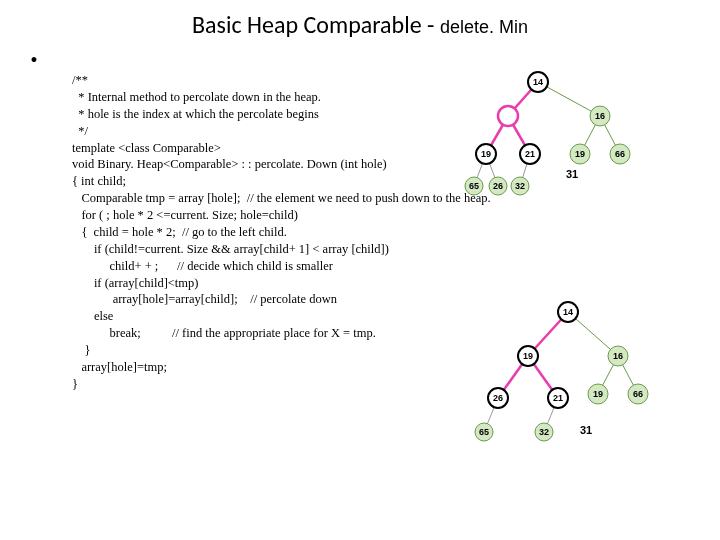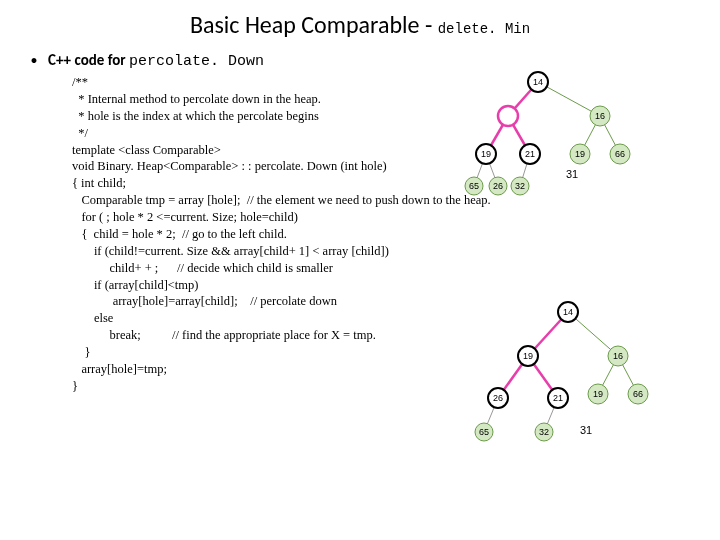--- a/index.html
+++ b/index.html
@@ -14,22 +14,22 @@
     box-sizing: border-box;
     position: relative;
   }
   .title {
     text-align: center;
     font-size: 24px;
     font-weight: 400;
     margin: 0 0 12px 0;
   }
   .title .mono {
-    font-family: Liberation Mono, monospace;
-    font-size: 14px;
+    font-family: Liberation Sans, sans-serif;
+    font-size: 18px;
   }
   .bullet-row {
     display: flex;
     align-items: baseline;
     margin: 0 0 4px 0;
   }
   .bullet {
     width: 28px;
     text-align: center;
     font-size: 14px;
@@ -48,43 +48,41 @@
     font-family: "Times New Roman", serif;
     font-size: 12.5px;
     line-height: 1.35;
     white-space: pre;
   }
   
   .tree {
     position: absolute;
     font-family: Arial, sans-serif;
     font-size: 10px;
+    font-weight: bold;
   }
   .tree svg { overflow: visible; }
   .node-green { fill: #d4e8c4; stroke: #6b9b4a; }
   .node-bold { fill: #fff; stroke: #000; stroke-width: 2; }
   .edge { stroke: #999; stroke-width: 1; fill: none; }
   .edge-green { stroke: #6b9b4a; stroke-width: 1; fill: none; }
   .edge-pink { stroke: #e83eab; stroke-width: 2.5; fill: none; }
   .nlabel { font-size: 9px; text-anchor: middle; dominant-baseline: central; fill: #000; }
   .float-label { font-size: 11px; fill: #000; }
   .hollow-node { fill: #fff; stroke: #e83eab; stroke-width: 2.5; }
 </style>
 </head>
 <body>
 
 <h1 class="title">
   <span>Basic Heap Comparable - </span><span class="mono">delete. Min</span>
 </h1>
 
 <div class="bullet-row">
   <div class="bullet">•</div>
-  <div class="subhead">
-    <span>C++ code for </span><span class="mono">percolate. Down</span>
-  </div>
 </div>
 
 <div class="code-block">/**
   * Internal method to percolate down in the heap.
   * hole is the index at which the percolate begins
   */
 template &lt;class Comparable&gt;
 void Binary. Heap&lt;Comparable&gt; : : percolate. Down (int hole)
 { int child;
    Comparable tmp = array [hole];  // the element we need to push down to the heap.

